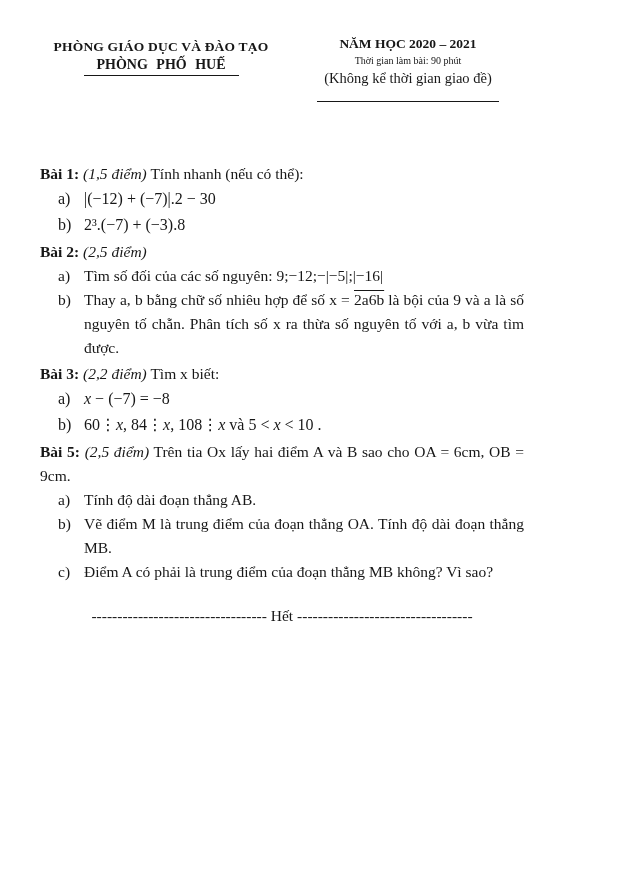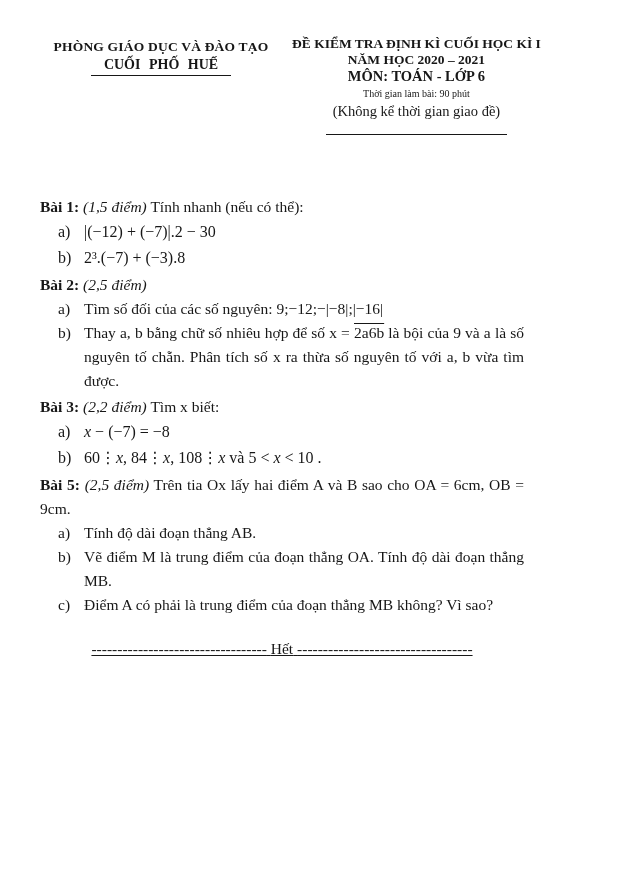--- a/index.html
+++ b/index.html
@@ -28,36 +28,34 @@
   .bodytext { margin-top:60px; font-size:15.5px; line-height:24px; text-align:justify; }
   .prob { margin-top:2px; }
   .b  { font-weight:bold; }
   .it { font-style:italic; }
   .item { display:flex; margin-left:18px; }
   .item .marker { flex:0 0 26px; }
   .item .content { flex:1; }
   .mathline { line-height:26px; font-size:16px; }
   .ov { text-decoration:overline; }
   
-  .footer { text-align:center; margin-top:23px; font-size:15.5px; white-space:nowrap;text-decoration:underline; }
+  .footer { text-align:center; margin-top:23px; font-size:15.5px; white-space:nowrap; }
 </style>
 </head>
 <body>
 
 <div class="page">
 
   <div class="header">
     <div class="header-left">
       <div class="hl1">PHÒNG GIÁO DỤC VÀ ĐÀO TẠO</div>
-      <div><span class="hl2">CUỐI PHỐ HUẾ</span></div>
+      <div><span class="hl2">PHÒNG PHỐ HUẾ</span></div>
     </div>
     <div class="header-right">
-      <div class="hr1">ĐỀ KIỂM TRA ĐỊNH KÌ CUỐI HỌC KÌ I</div>
       <div class="hr2">NĂM HỌC 2020 – 2021</div>
-      <div class="hr3">MÔN: TOÁN - LỚP 6</div>
       <div class="hr4">Thời gian làm bài: 90 phút</div>
       <div><span class="hr5">(Không kể thời gian giao đề)</span></div>
     </div>
   </div>
 
   <div class="bodytext">
 
     <div class="prob">
       <div>
         <span class="b">Bài 1:</span>
@@ -76,21 +74,21 @@
 
     <div class="prob">
       <div>
         <span class="b">Bài 2:</span>
         <span class="it">(2,5 điểm)</span>
       </div>
       <div class="item">
         <span class="marker">a)</span>
         <span class="content">
           <span>Tìm số đối của các số nguyên:</span>
-          <span>9;−12;−|−8|;|−16|</span>
+          <span>9;−12;−|−5|;|−16|</span>
         </span>
       </div>
       <div class="item">
         <span class="marker">b)</span>
         <span class="content">
           <span>Thay a, b bằng chữ số nhiêu hợp để số x =</span>
           <span class="ov">2a6b</span>
           <span>là bội của 9 và a là số nguyên tố chẵn. Phân tích số x ra thừa số nguyên tố với a, b vừa tìm được.</span>
         </span>
       </div>

